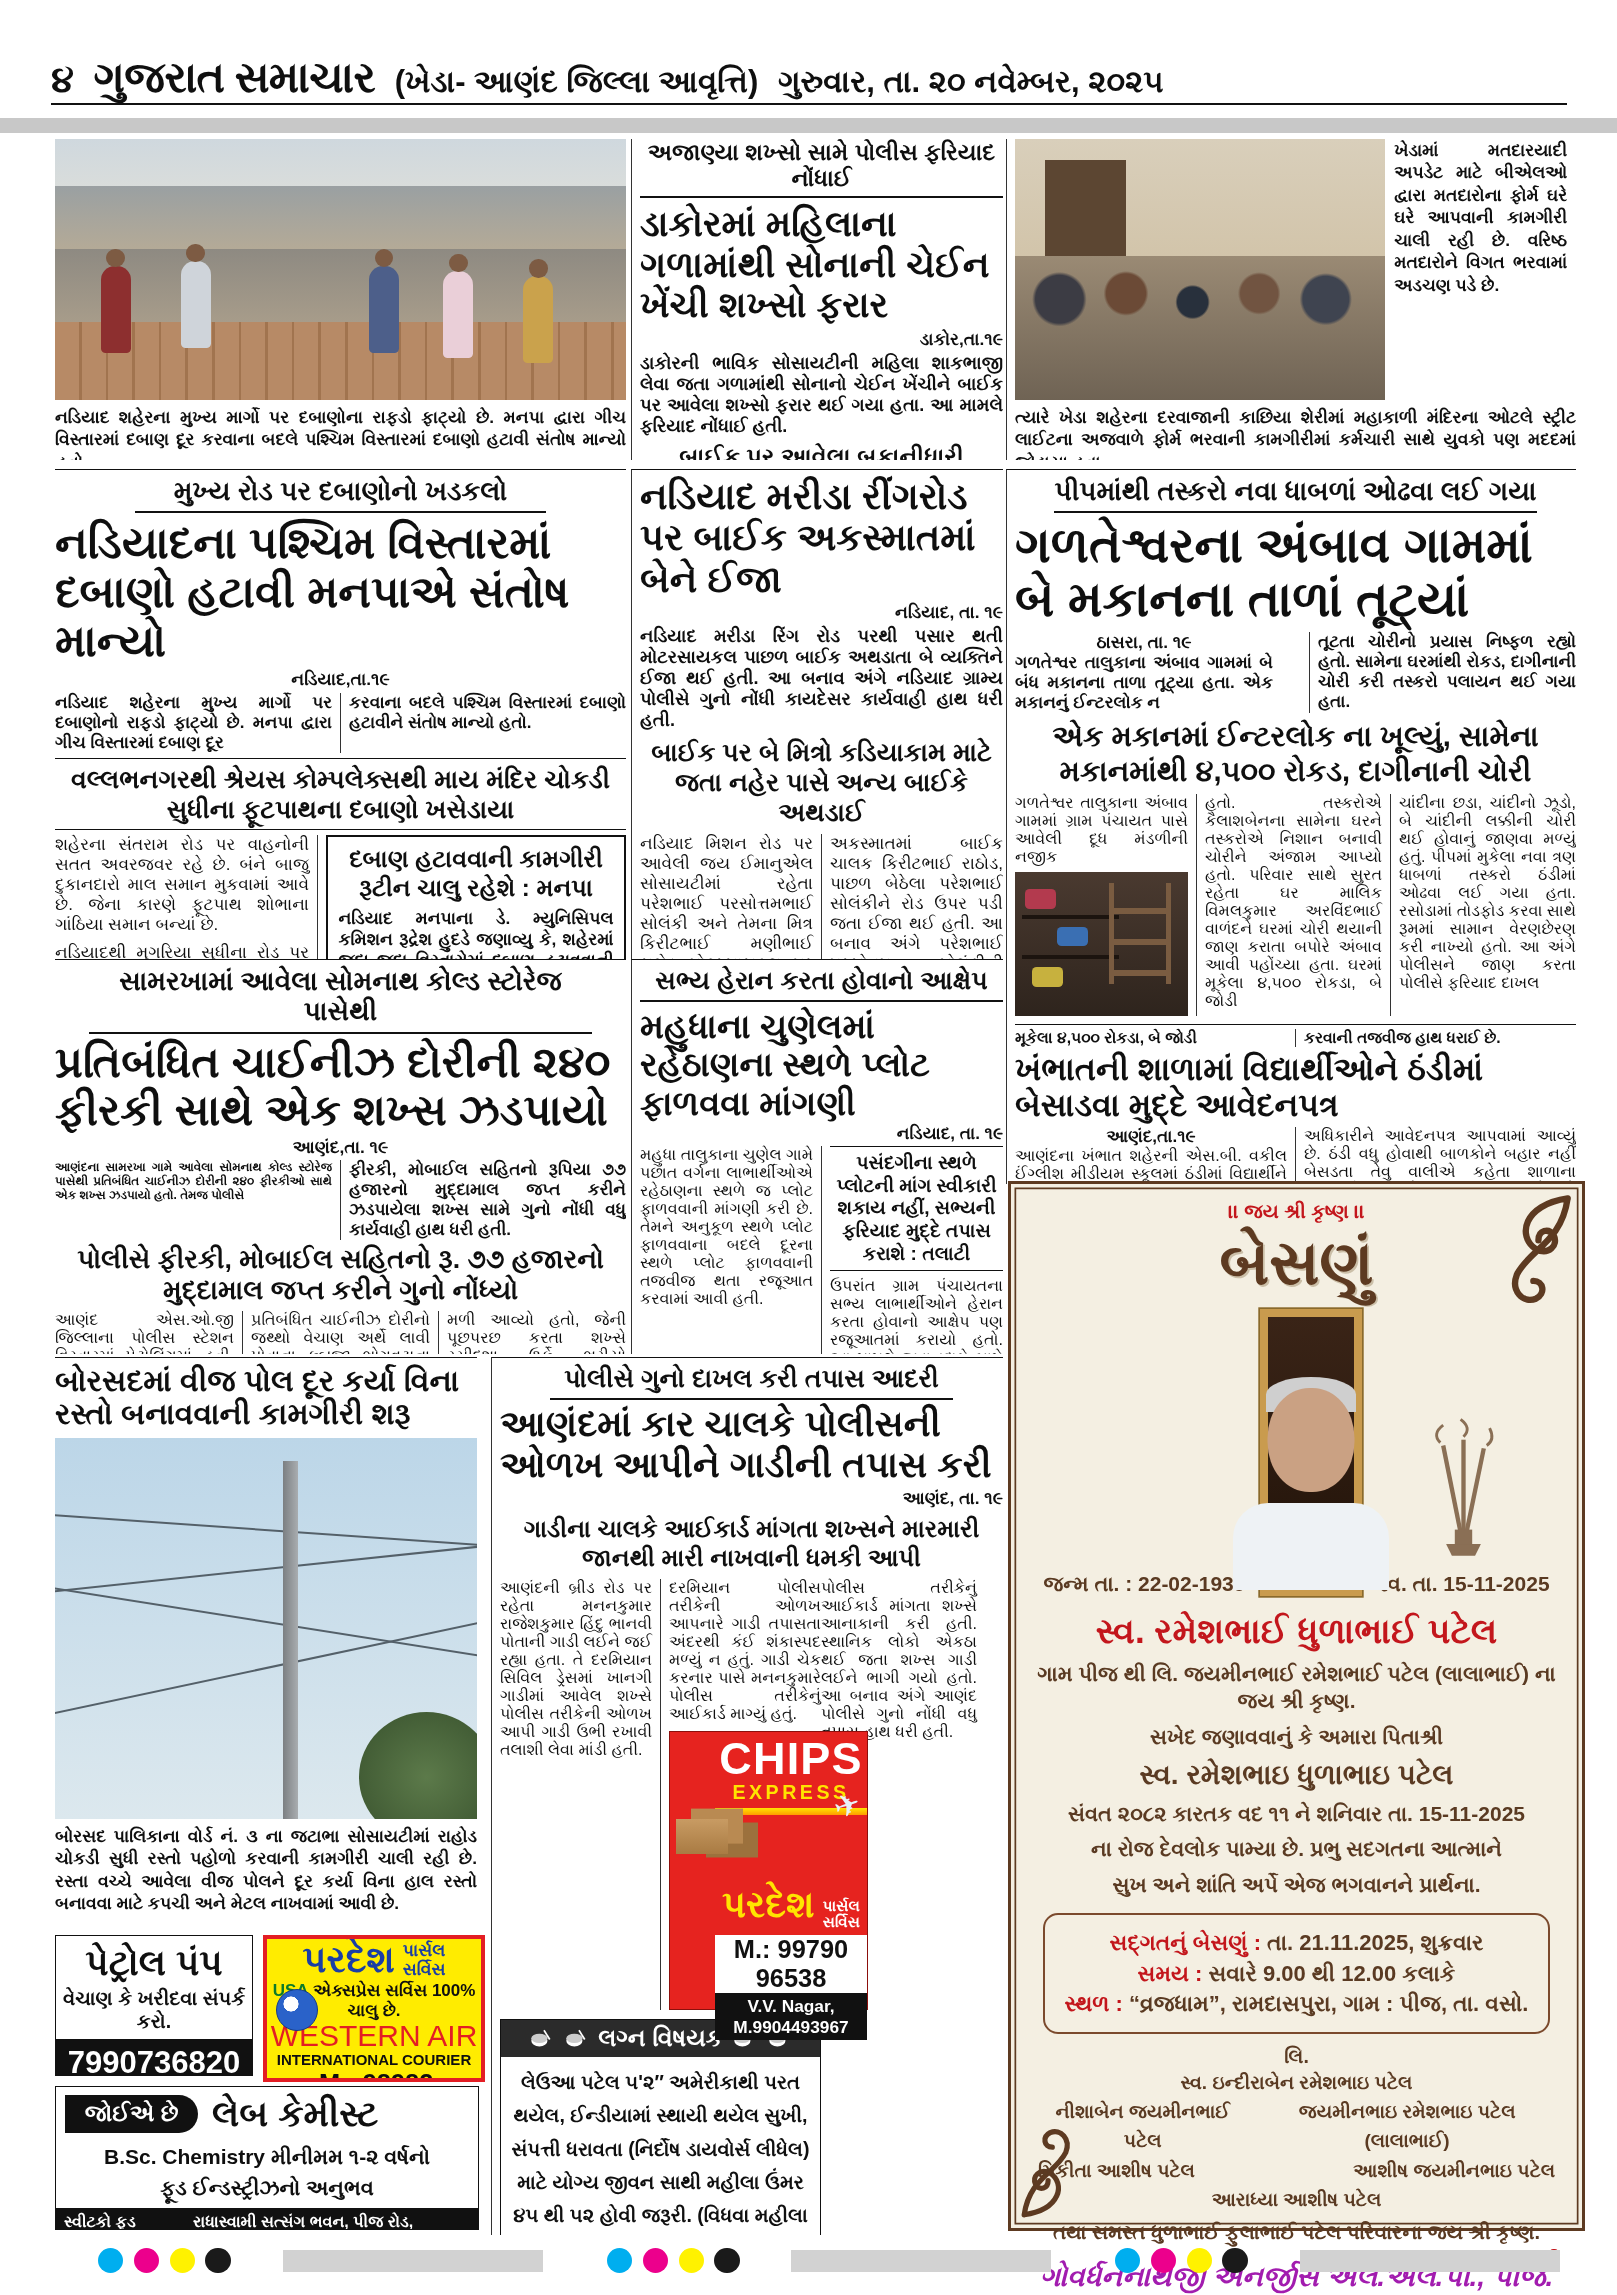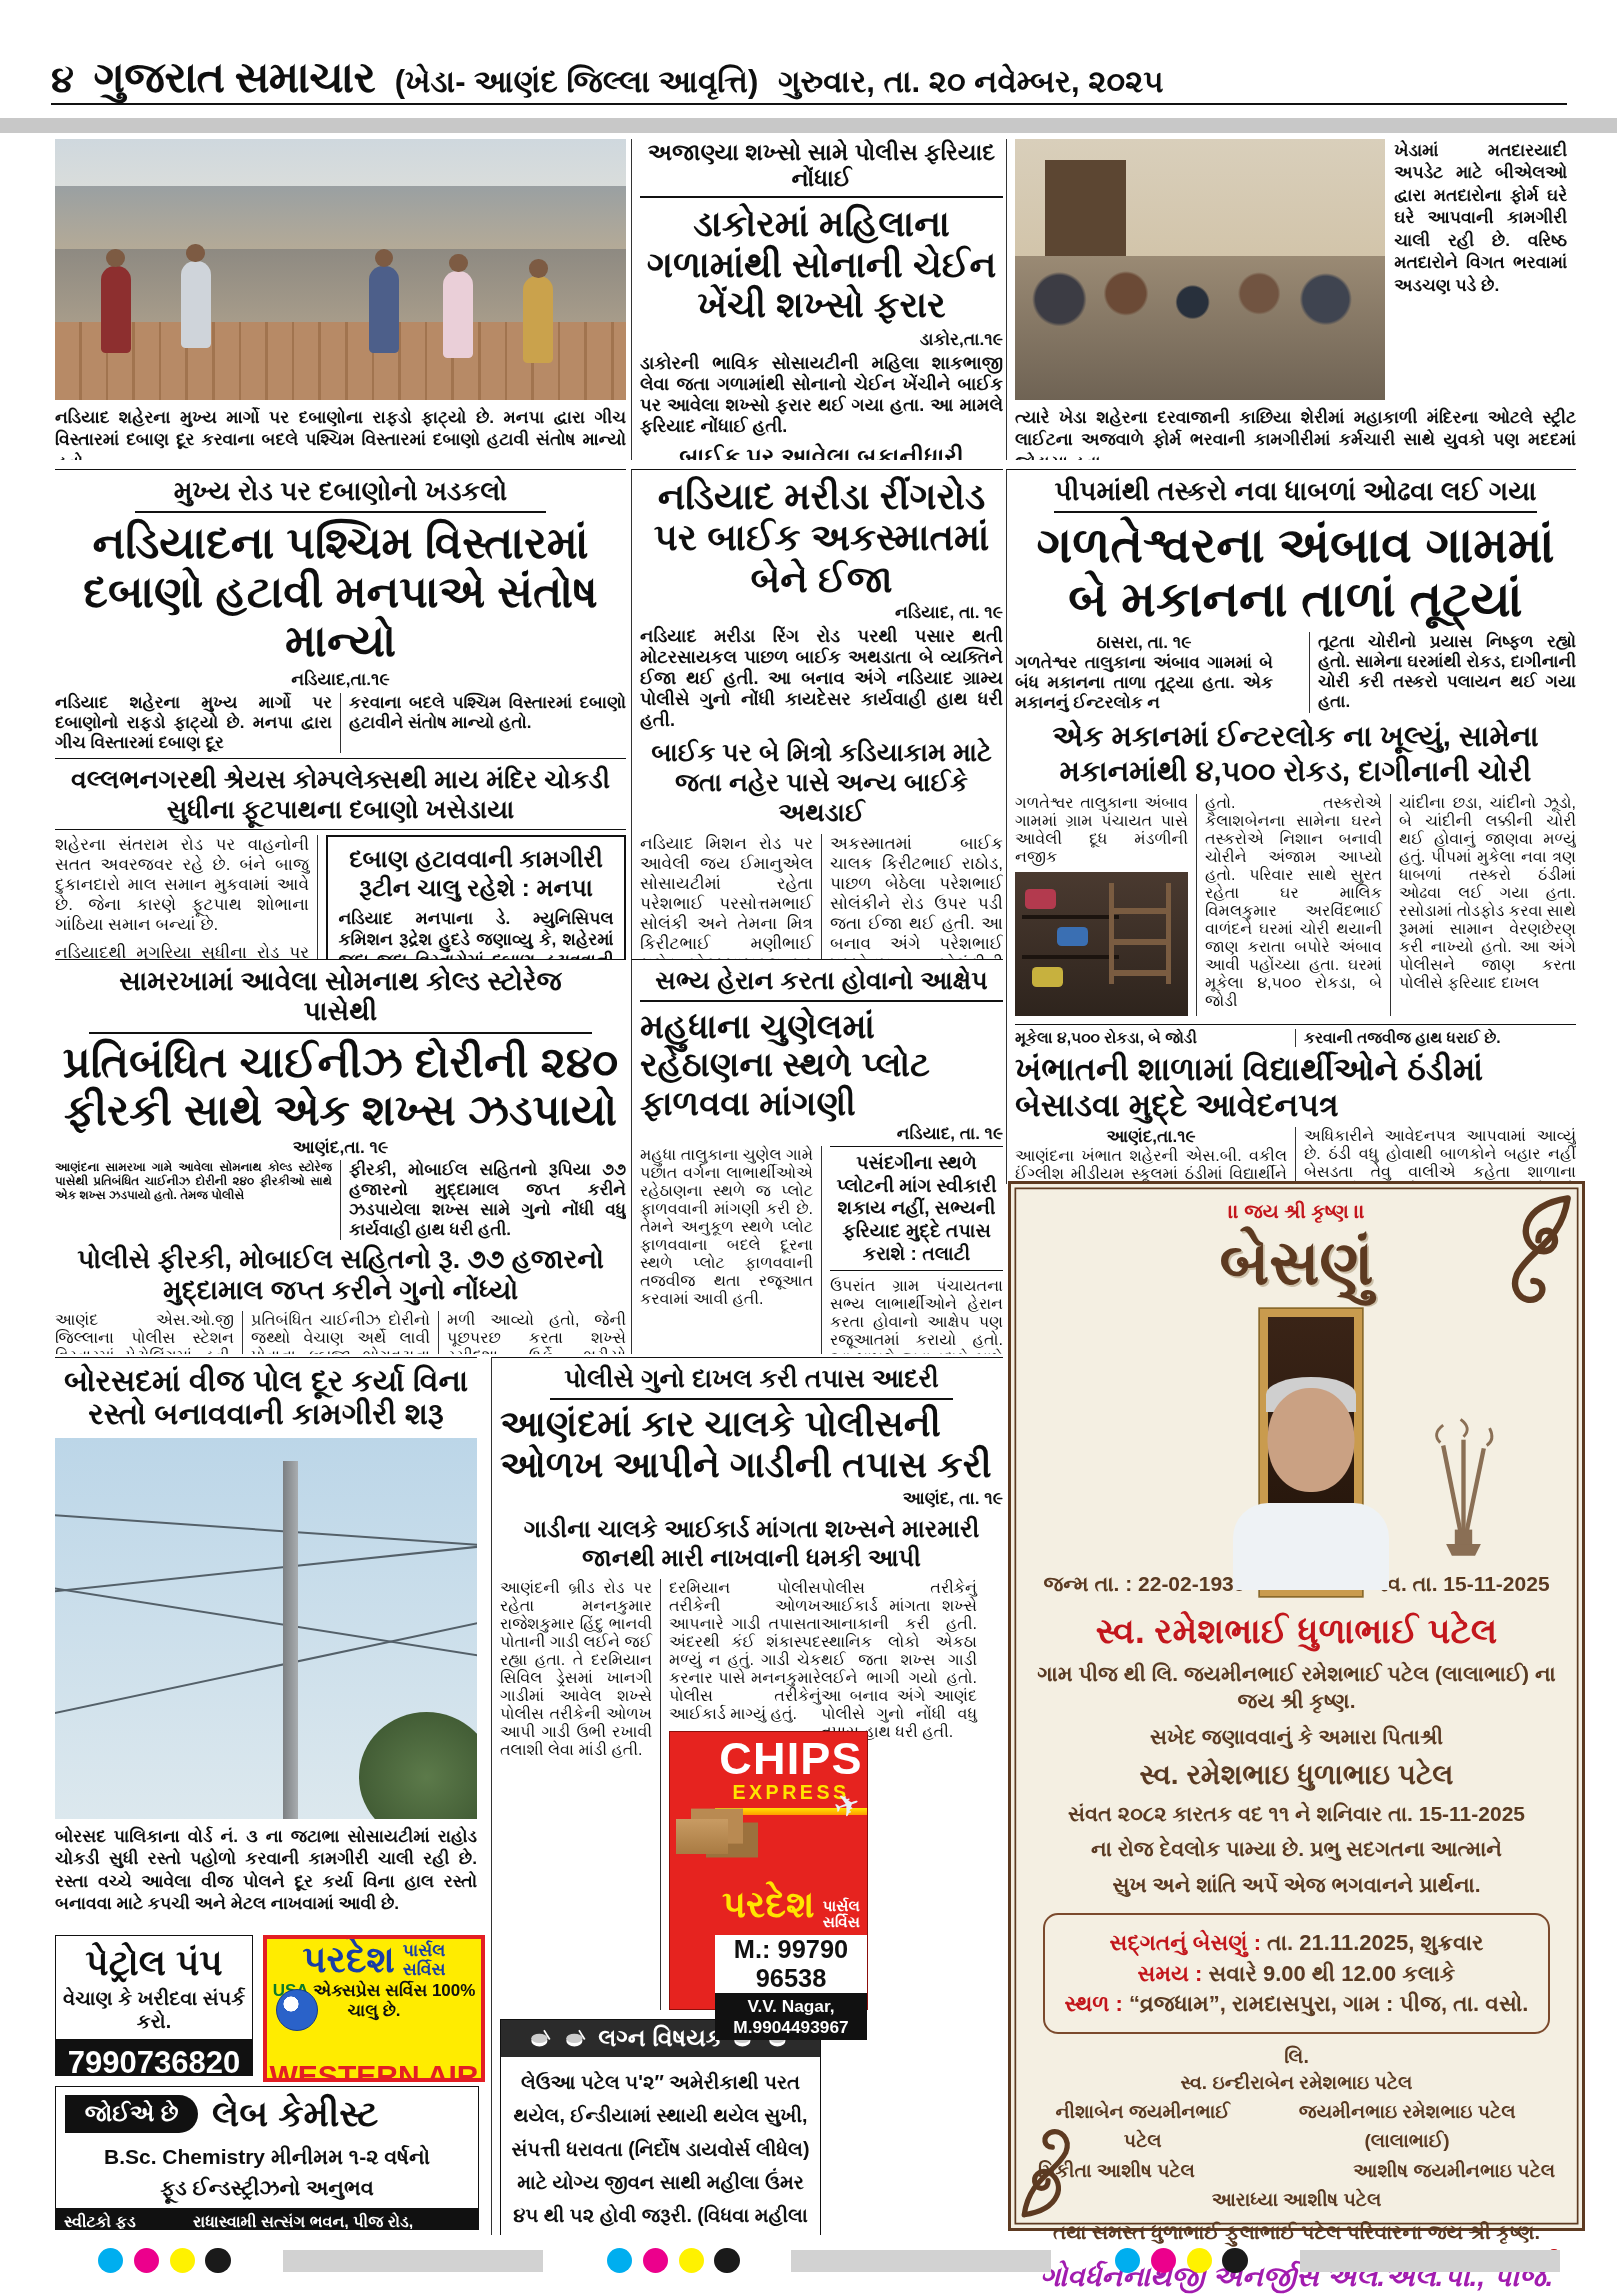--- a/index.html
+++ b/index.html
@@ -7,21 +7,21 @@
         font-family:"Liberation Sans","DejaVu Sans",sans-serif;overflow:hidden;}
   
   .masthead-row{position:absolute;left:51px;top:53px;width:1516px;display:flex;align-items:baseline;gap:19.6px;}
   .page-num{font-size:37px;font-weight:900;}
   .masthead{font-size:43px;font-weight:900;letter-spacing:-0.6px;font-family:"Liberation Serif","DejaVu Serif",serif;}
   .edition{font-size:31px;font-weight:700;}
   .head-rule{position:absolute;left:51px;top:103px;width:1516px;height:2.3px;background:#111;}
   .gray-band{position:absolute;left:0;top:118px;width:1617px;height:15px;background:#c8c8c8;}
   
   .kicker{font-weight:800;text-align:center;border-bottom:2.3px solid #111;padding-bottom:4.6px;margin-bottom:5.8px;line-height:1.15;}
-  .headline{font-weight:900;text-align:center;line-height:1.12;}
+  .headline{font-weight:900;line-height:1.12;}
   .dateline{font-weight:800;text-align:right;}
   .dateline-c{font-weight:800;text-align:center;}
   .lead{font-weight:600;text-align:justify;}
   .subhead{font-weight:900;text-align:center;line-height:1.2;}
   .body-txt{text-align:justify;}
   .cols{display:flex;}
   .bcol{flex:1;min-width:0;}
   .bcol + .bcol{border-left:1.2px solid #333;margin-left:8px;padding-left:8px;}
   .block{position:absolute;overflow:hidden;}
   .vline-l{border-left:1.2px solid #333;}
@@ -85,21 +85,21 @@
   .ad-petrol{background:#fff;border:1.7px solid #111;text-align:center;}
   .petrol-title{font-size:36px;font-weight:900;margin-top:5.8px;}
   .petrol-line{font-size:19.6px;font-weight:700;margin-top:3.5px;}
   .petrol-nums{background:#111;color:#fff;font-size:31px;font-weight:900;line-height:1.25;margin-top:5.8px;padding:4.6px 0;}
   .ad-western{background:#ffec00;border:4.6px solid #e31e24;text-align:center;position:relative;}
   .western-brand-row{display:flex;justify-content:center;align-items:center;gap:8px;background:#ffec00;}
   .western-brand{color:#1a3ea5;font-size:37px;font-weight:900;}
   .western-side{color:#1a3ea5;font-size:17.3px;font-weight:900;line-height:1.1;text-align:left;}
   .western-usa{font-size:17px;font-weight:800;}
   .western-usa b{color:#0b7a2a;}
-  .western-name{color:#e31e24;font-size:30px;font-weight:700;line-height:1;margin-top:40px;}
+  .western-name{color:#e31e24;font-size:30px;font-weight:400;line-height:1;}
   .western-sub{font-size:15px;font-weight:800;}
   .western-m{font-size:25.4px;font-weight:900;text-align:left;padding-left:52px;line-height:1.2;}
   .globe{position:absolute;left:9.2px;top:50px;width:40px;height:40px;border-radius:50%;
          background:radial-gradient(circle at 35% 35%,#fff 0 20%,#2a62c9 21% 100%);border:1.7px solid #143a8a;}
   .ad-chemist{background:#fff;border:1.7px solid #111;}
   .chem-head{display:flex;align-items:center;gap:14px;padding:5.8px 9.2px;}
   .chem-badge{background:#111;color:#fff;font-size:23px;font-weight:800;padding:5.8px 19.6px;border-radius:0 23px 23px 0;}
   .chem-title{font-size:36px;font-weight:900;}
   .chem-body{font-size:21px;font-weight:800;text-align:center;line-height:1.5;}
   .chem-foot{background:#111;color:#fff;font-size:16px;font-weight:700;padding:4.6px 8px;display:flex;justify-content:space-between;gap:5.8px;}

